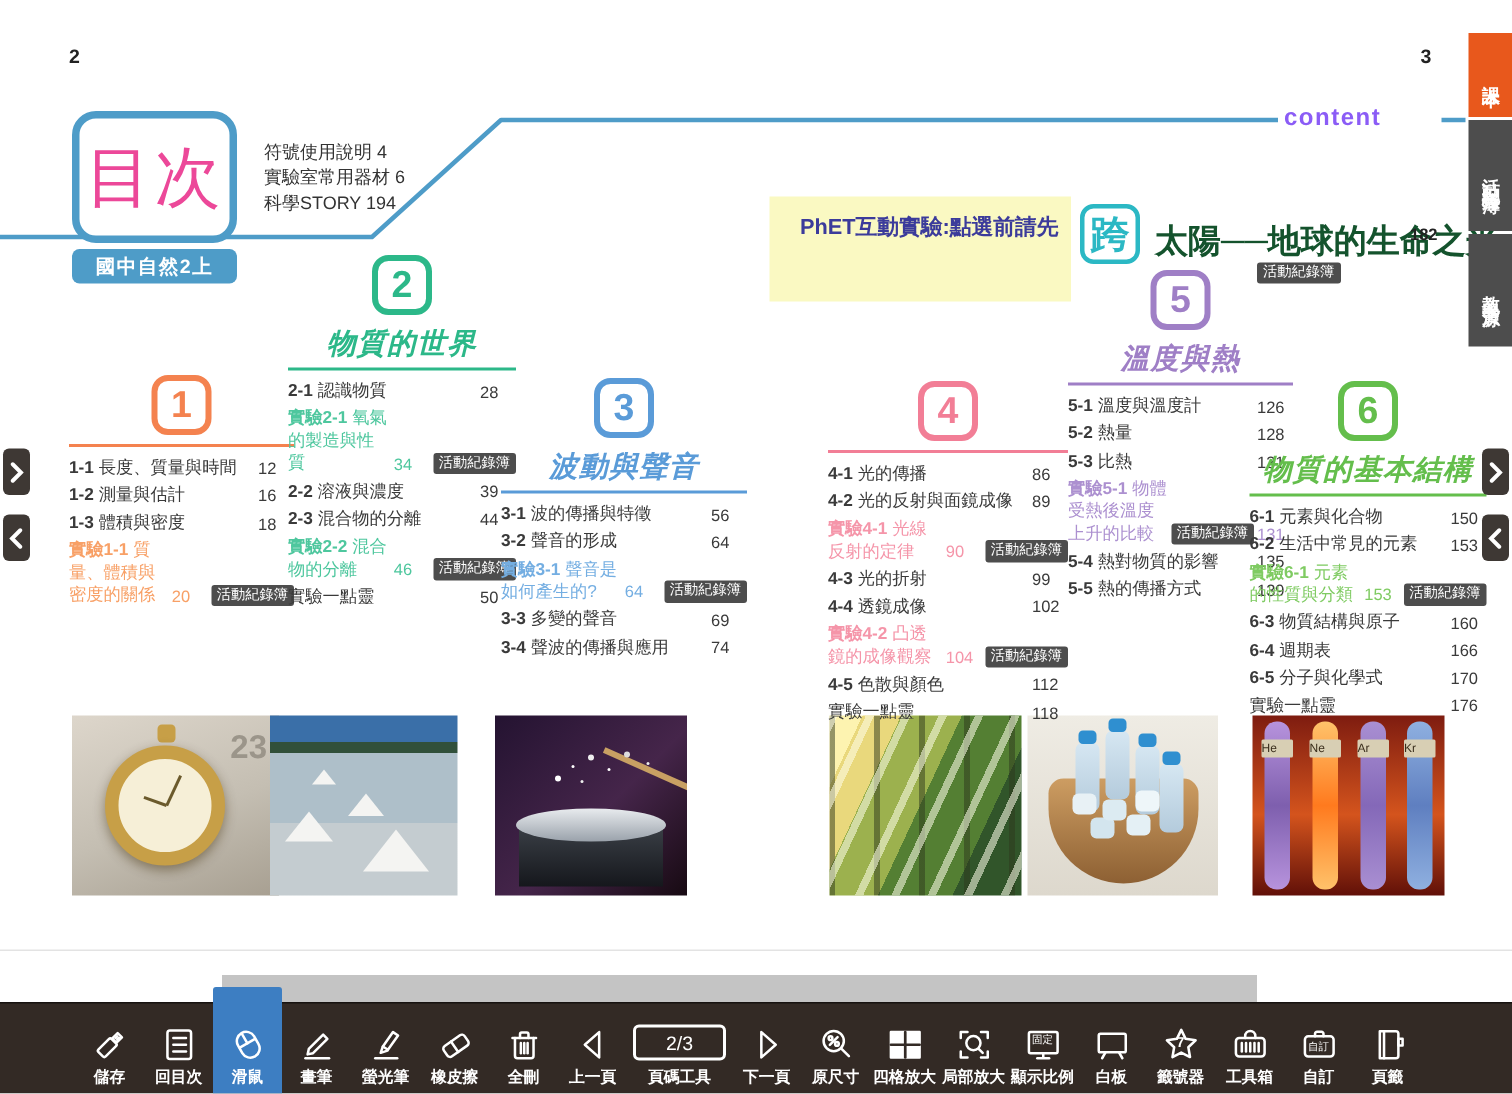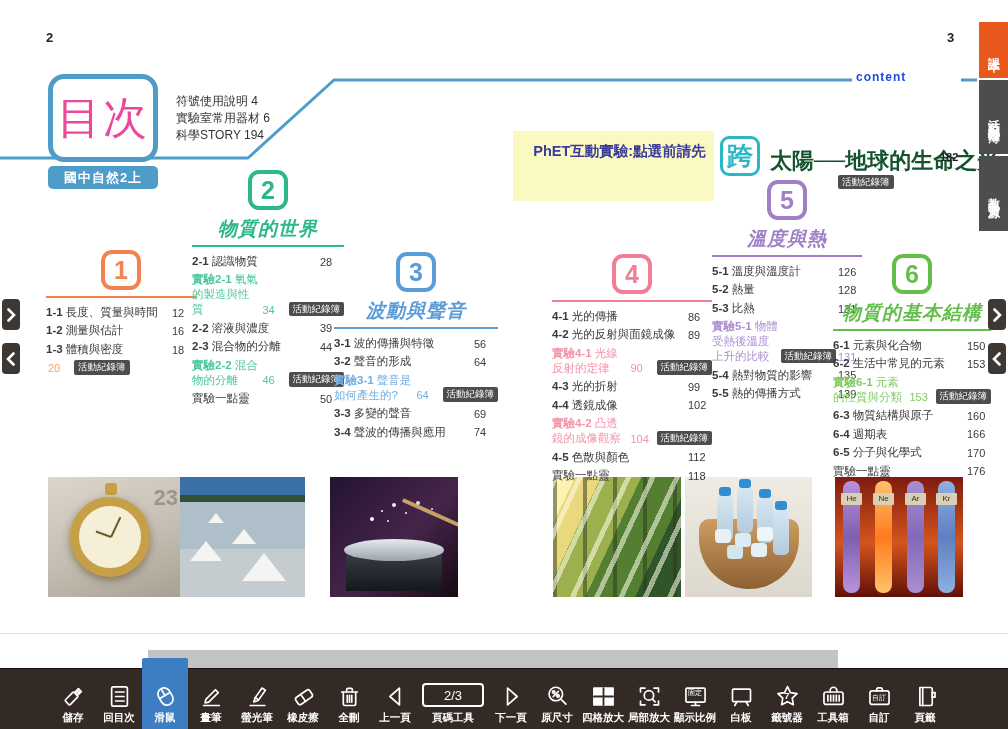--- a/index.html
+++ b/index.html
@@ -2,22 +2,22 @@
 <html><head>
 <meta charset="utf-8">
 <style>
   * { margin:0; padding:0; box-sizing:border-box; }
   html,body { width:1008px; height:729px; overflow:hidden; background:#fff;
     font-family:"Liberation Sans","DejaVu Sans",sans-serif; }
   .stage { position:relative; width:1008px; height:729px; background:#fff; }
 
   
   .deco-line { position:absolute; left:0; top:0; z-index:1; }
-  .content-label { position:absolute; left:856px; top:70px; color:#1d4ed8;
-    font-size:12px; font-weight:bold; letter-spacing:1px; z-index:2; }
+  .content-label { position:absolute; left:856px; top:70px; color:#8b5cf6;
+    font-size:16px; font-weight:bold; letter-spacing:1px; z-index:2; }
 
   .pageno { position:absolute; top:30px; font-size:13px; font-weight:bold; color:#222; z-index:3; }
   .pageno.left { left:46px; } .pageno.right { left:947px; }
 
   
   .toc-box { position:absolute; left:48px; top:74px; width:110px; height:88px;
     border:5px solid #4E9CC8; border-radius:16px; background:#fff; z-index:2;
     display:flex; align-items:center; justify-content:center; }
   .toc-title { color:#ec4899; font-size:44px; font-weight:normal; letter-spacing:2px; }
   .book-title { position:absolute; left:48px; top:166px; width:110px; height:23px;
@@ -91,21 +91,21 @@
   .photo-ice { left:685px; width:127px; background:linear-gradient(#efece4,#ddd8cd); }
   .ice-bowl { position:absolute; left:14px; top:42px; width:100px; height:70px;
     border-radius:10px 10px 50px 50px; background:linear-gradient(#cd9d62,#8d6033); }
   .ice-cubes { position:absolute; left:30px; top:52px; width:16px; height:14px; border-radius:4px; background:#e8f1f5;
     box-shadow:20px 4px 0 #dcebf2,42px -2px 0 #eef6f9,12px 16px 0 #d3e5ee,36px 14px 0 #e4f0f5; }
   .bottle { position:absolute; width:16px; height:46px; border-radius:5px; background:linear-gradient(#d6e7f2,#b4cbdc); }
   .bottle::before { content:""; position:absolute; left:2px; top:-8px; width:12px; height:9px; border-radius:3px; background:#2f8fd0; }
   .photo-gas { left:835px; width:128px; background:linear-gradient(#7e1c10,#d4541d 55%,#611008); }
   .tube { position:absolute; top:4px; width:17px; height:112px; border-radius:8px; }
   .tube-label { position:absolute; top:12px; left:-2px; width:21px; height:12px; background:#d8cfb4;
-    color:#3a2e1c; font-size:8px; text-align:center; line-height:12px; border-radius:1px; }
+    color:#3a2e1c; font-size:8px; line-height:12px; border-radius:1px; }
 
   
   .edge-btn { position:absolute; width:18px; height:31px; background:#3E3834; border-radius:4px;
     display:flex; align-items:center; justify-content:center; z-index:6; cursor:pointer; }
 
   
   .tab { position:absolute; left:979px; width:29px; color:#fff; font-size:12px; font-weight:bold;
     writing-mode:vertical-rl; text-orientation:upright; letter-spacing:3px;
     display:flex; align-items:center; justify-content:center; z-index:5; cursor:pointer; background:#4D4D4D; }
   .tab.active { background:#E8581C; }
@@ -177,20 +177,21 @@
           </div>
           <div class="row">
             <span class="txt"><span class="no">1-2 </span>測量與估計</span>
             <span class="pg">16</span>
           </div>
           <div class="row">
             <span class="txt"><span class="no">1-3 </span>體積與密度</span>
             <span class="pg">18</span>
           </div>
           <div class="row exp">
+            <span class="txt"><span class="no">實驗1-1 </span>質量、體積與密度的關係</span>
             <span class="pg">20</span>
             <span class="tag">活動紀錄簿</span>
           </div>
         </div>
       </div>
       <div class="chapter" style="left: 192px; top: 170px; width: 152px; --c: #2CB889; --e: #4EC79E;">
         <div class="badge">2</div>
         <div class="ch-title">物質的世界</div>
         <div class="ch-line"></div>
         <div class="rows">

